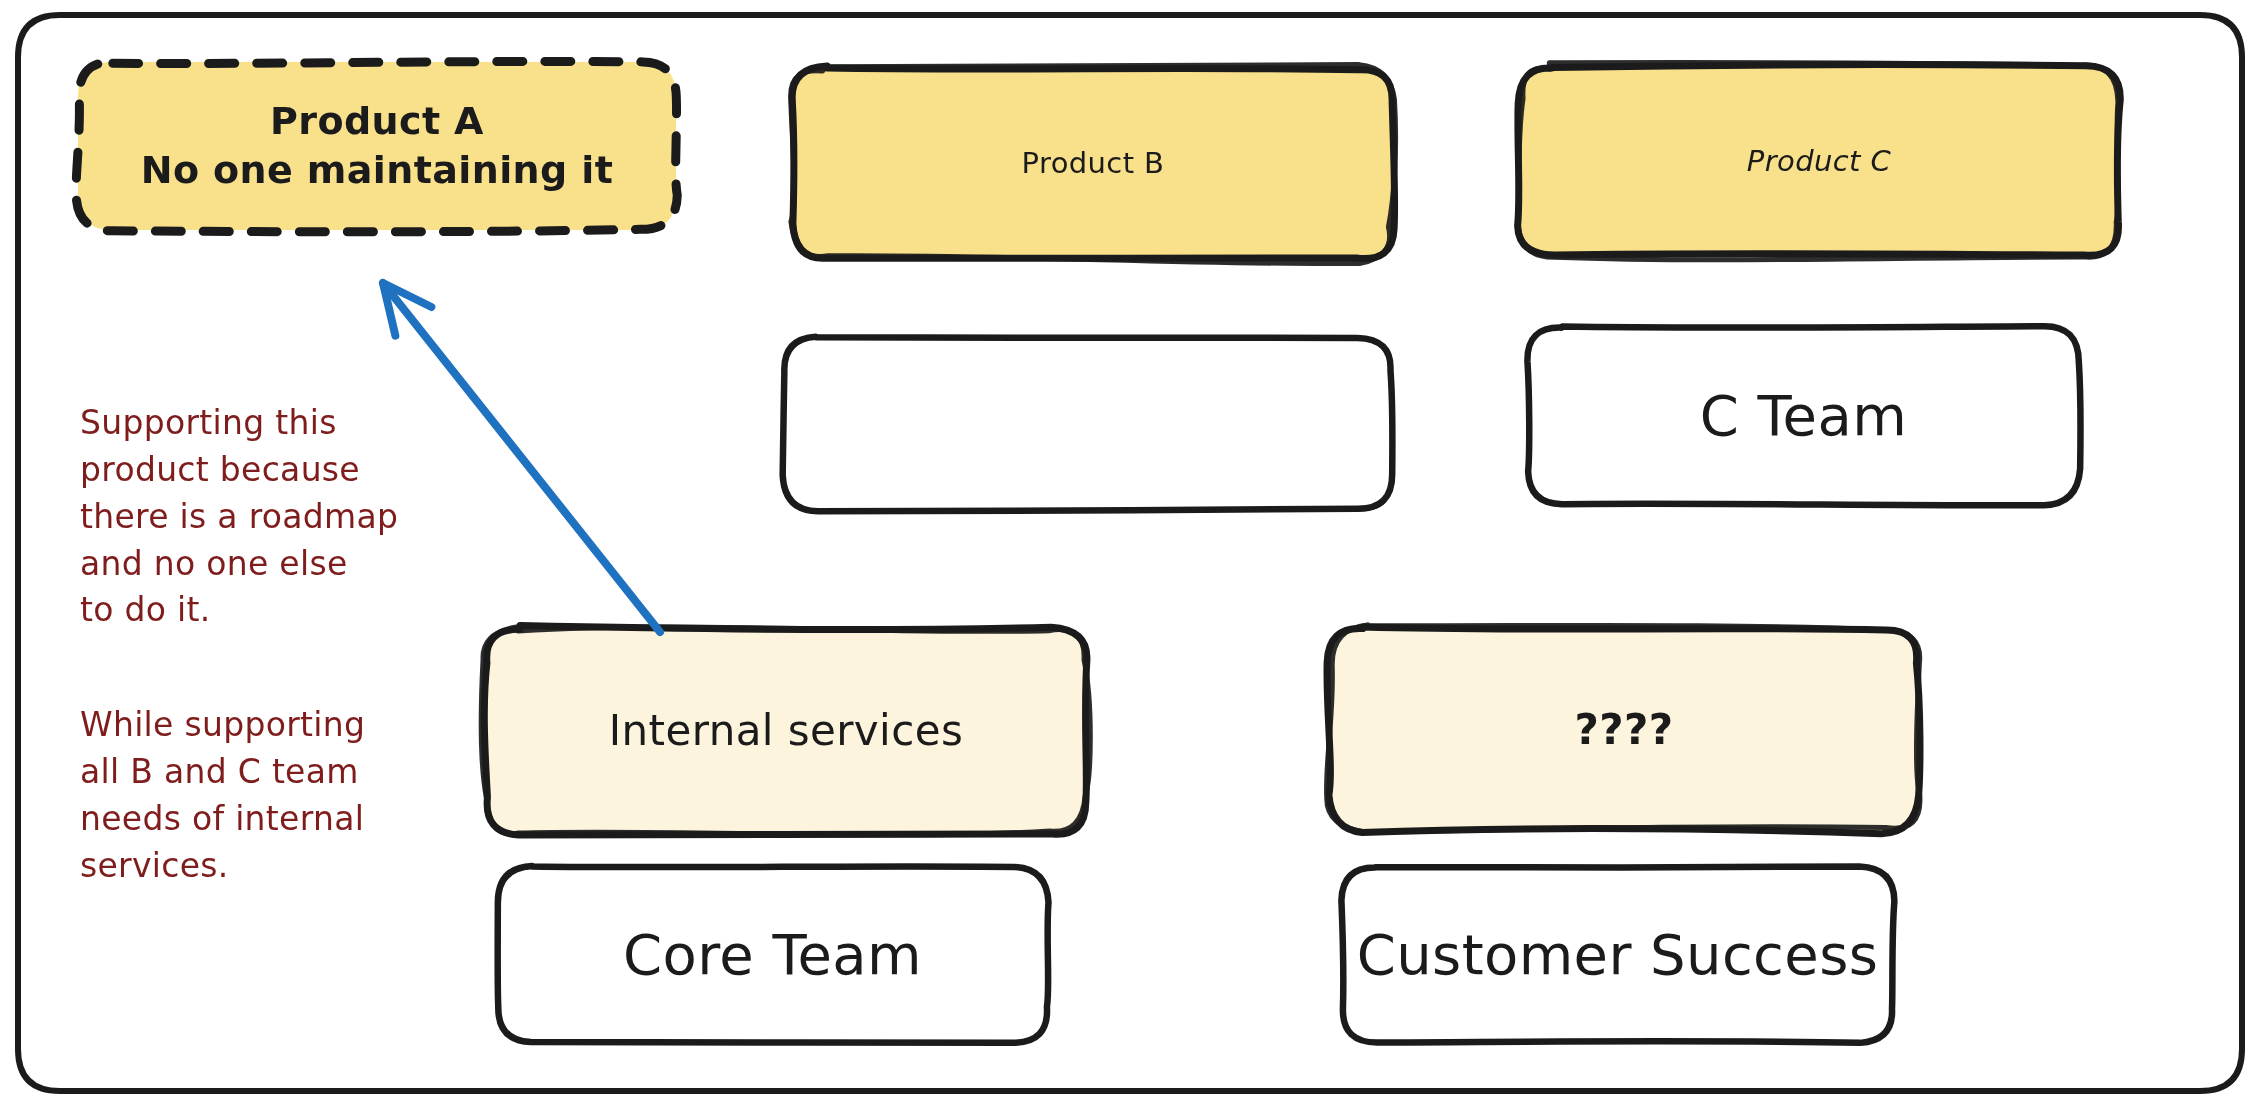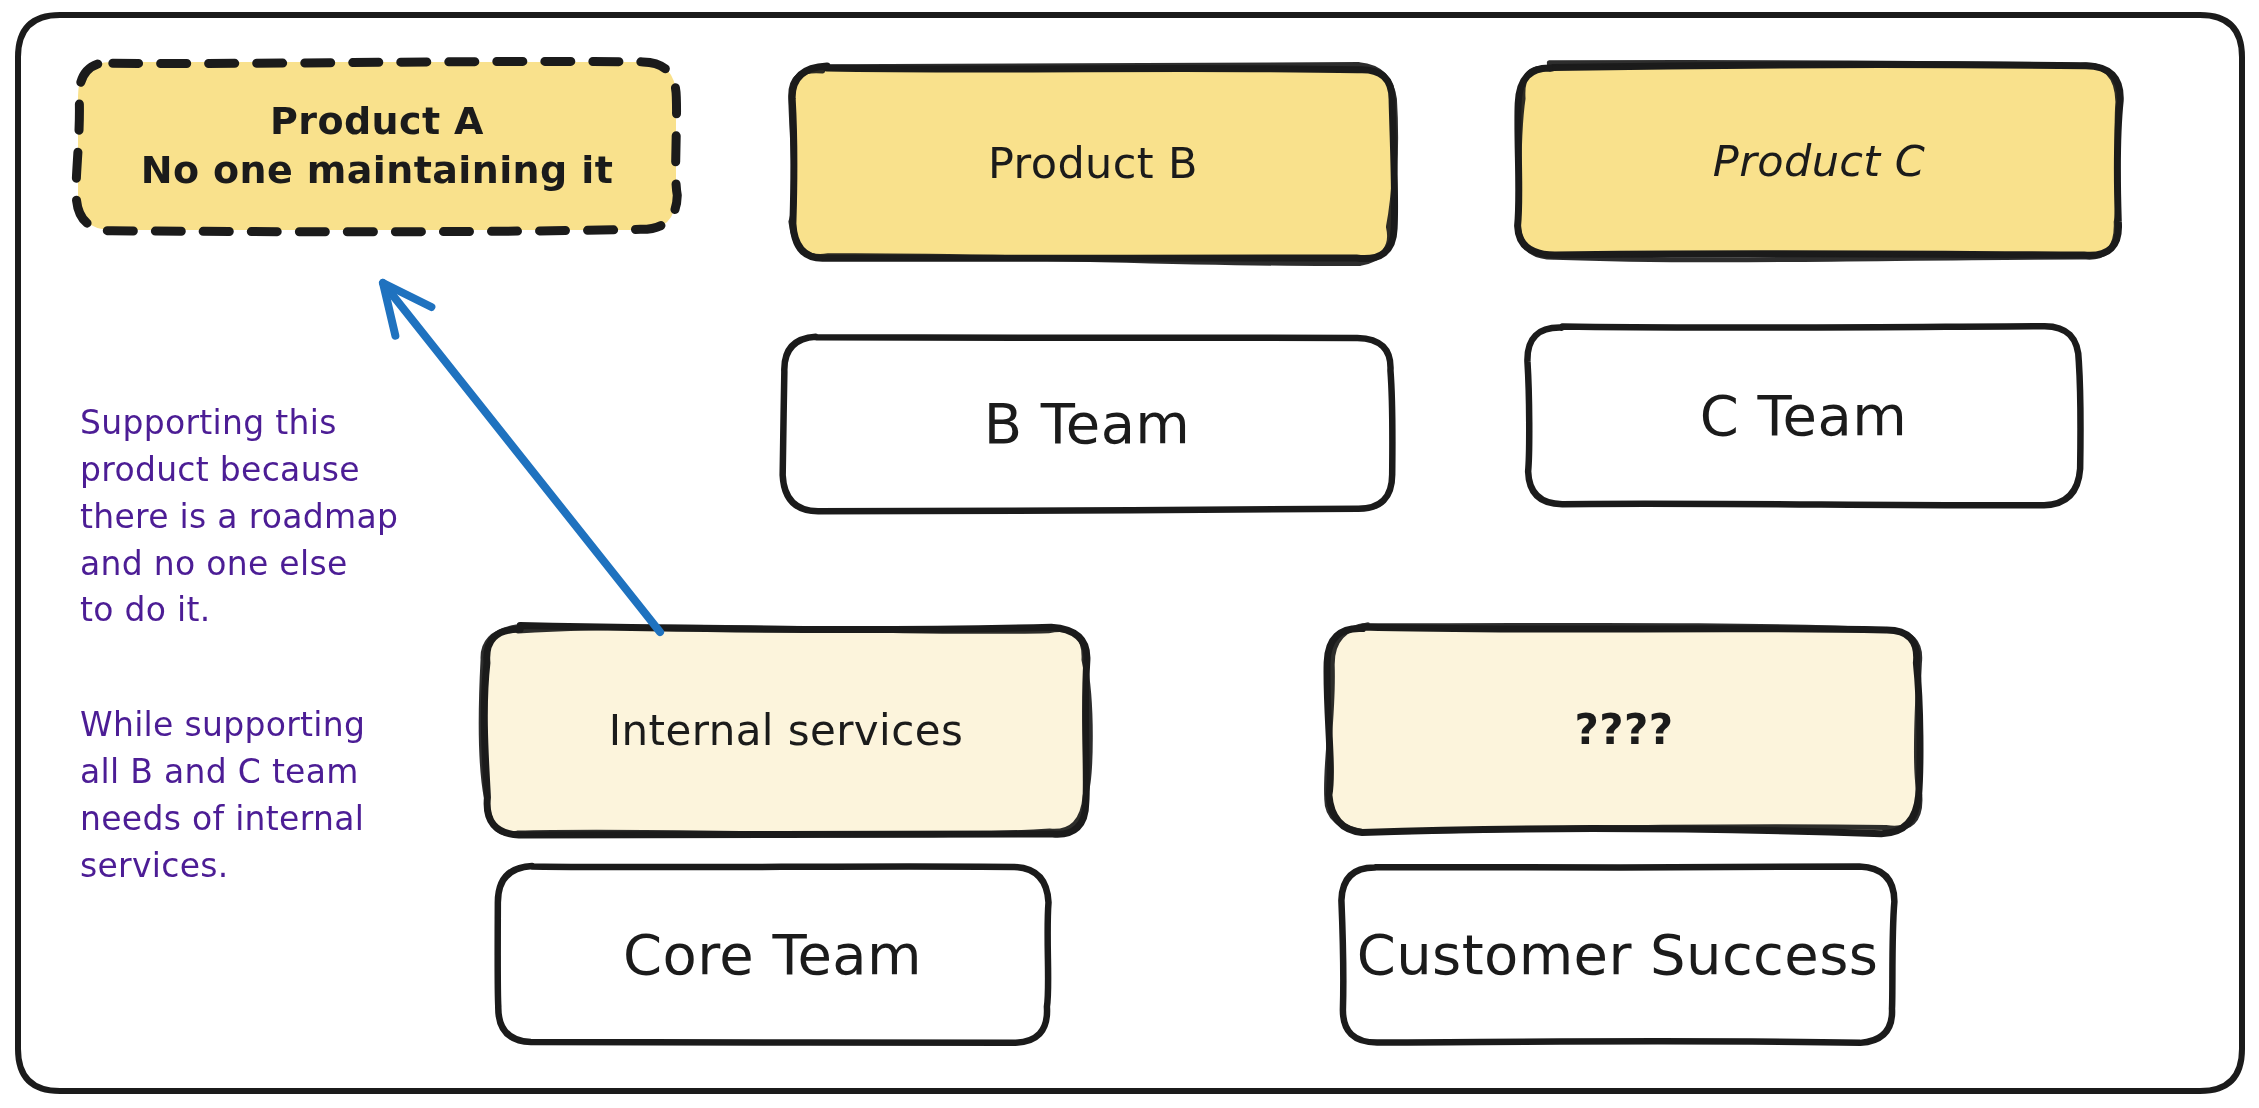--- a/index.html
+++ b/index.html
@@ -30,39 +30,39 @@
     align-items: center;
     justify-content: center;
     text-align: center;
     color: #1b1b1b;
     line-height: 1.28;
     white-space: pre-line;
     letter-spacing: 0.4px;
     pointer-events: none;
   }
   .lbl-product {
-    font-size: 43px;
+    font-size: 29px;
   }
   .lbl-producta {
     font-size: 38px;
     font-weight: bold;
   }
   .lbl-team {
     font-size: 56px;
   }
   .lbl-service {
     font-size: 42px;
   }
   .lbl-q {
     font-size: 42px;
     font-weight: 600;
   }
   .note {
     position: absolute;
-    color: #4c1d95;
+    color: #7f1d1d;
     font-size: 33px;
     line-height: 1.42;
     white-space: pre-line;
     letter-spacing: 0.3px;
   }
 </style>
 </head>
 <body>
 
 <div id="canvas">
@@ -148,21 +148,20 @@
       </g>
   </svg>
 
   <div class="node-label lbl-producta" style="left:78px; top:62px; width:598px; height:168px;">Product A
 No one maintaining it</div>
 
   <div class="node-label lbl-product" style="left:793px; top:67px; width:600px; height:193px;">Product B</div>
 
   <div class="node-label lbl-product" style="left:1519px; top:67px; width:600px; height:190px;font-style:italic;">Product C</div>
 
-  <div class="node-label lbl-team" style="left:783px; top:338px; width:608px; height:172px;">B Team</div>
 
   <div class="node-label lbl-team" style="left:1528px; top:327px; width:551px; height:177px;">C Team</div>
 
   <div class="node-label lbl-service" style="left:485px; top:628px; width:602px; height:206px;">Internal services</div>
 
   <div class="node-label lbl-q" style="left:1330px; top:628px; width:588px; height:203px;">????</div>
 
   <div class="node-label lbl-team" style="left:497px; top:867px; width:551px; height:175px;">Core Team</div>
 
   <div class="node-label lbl-team" style="left:1342px; top:867px; width:551px; height:175px;">Customer Success</div>

